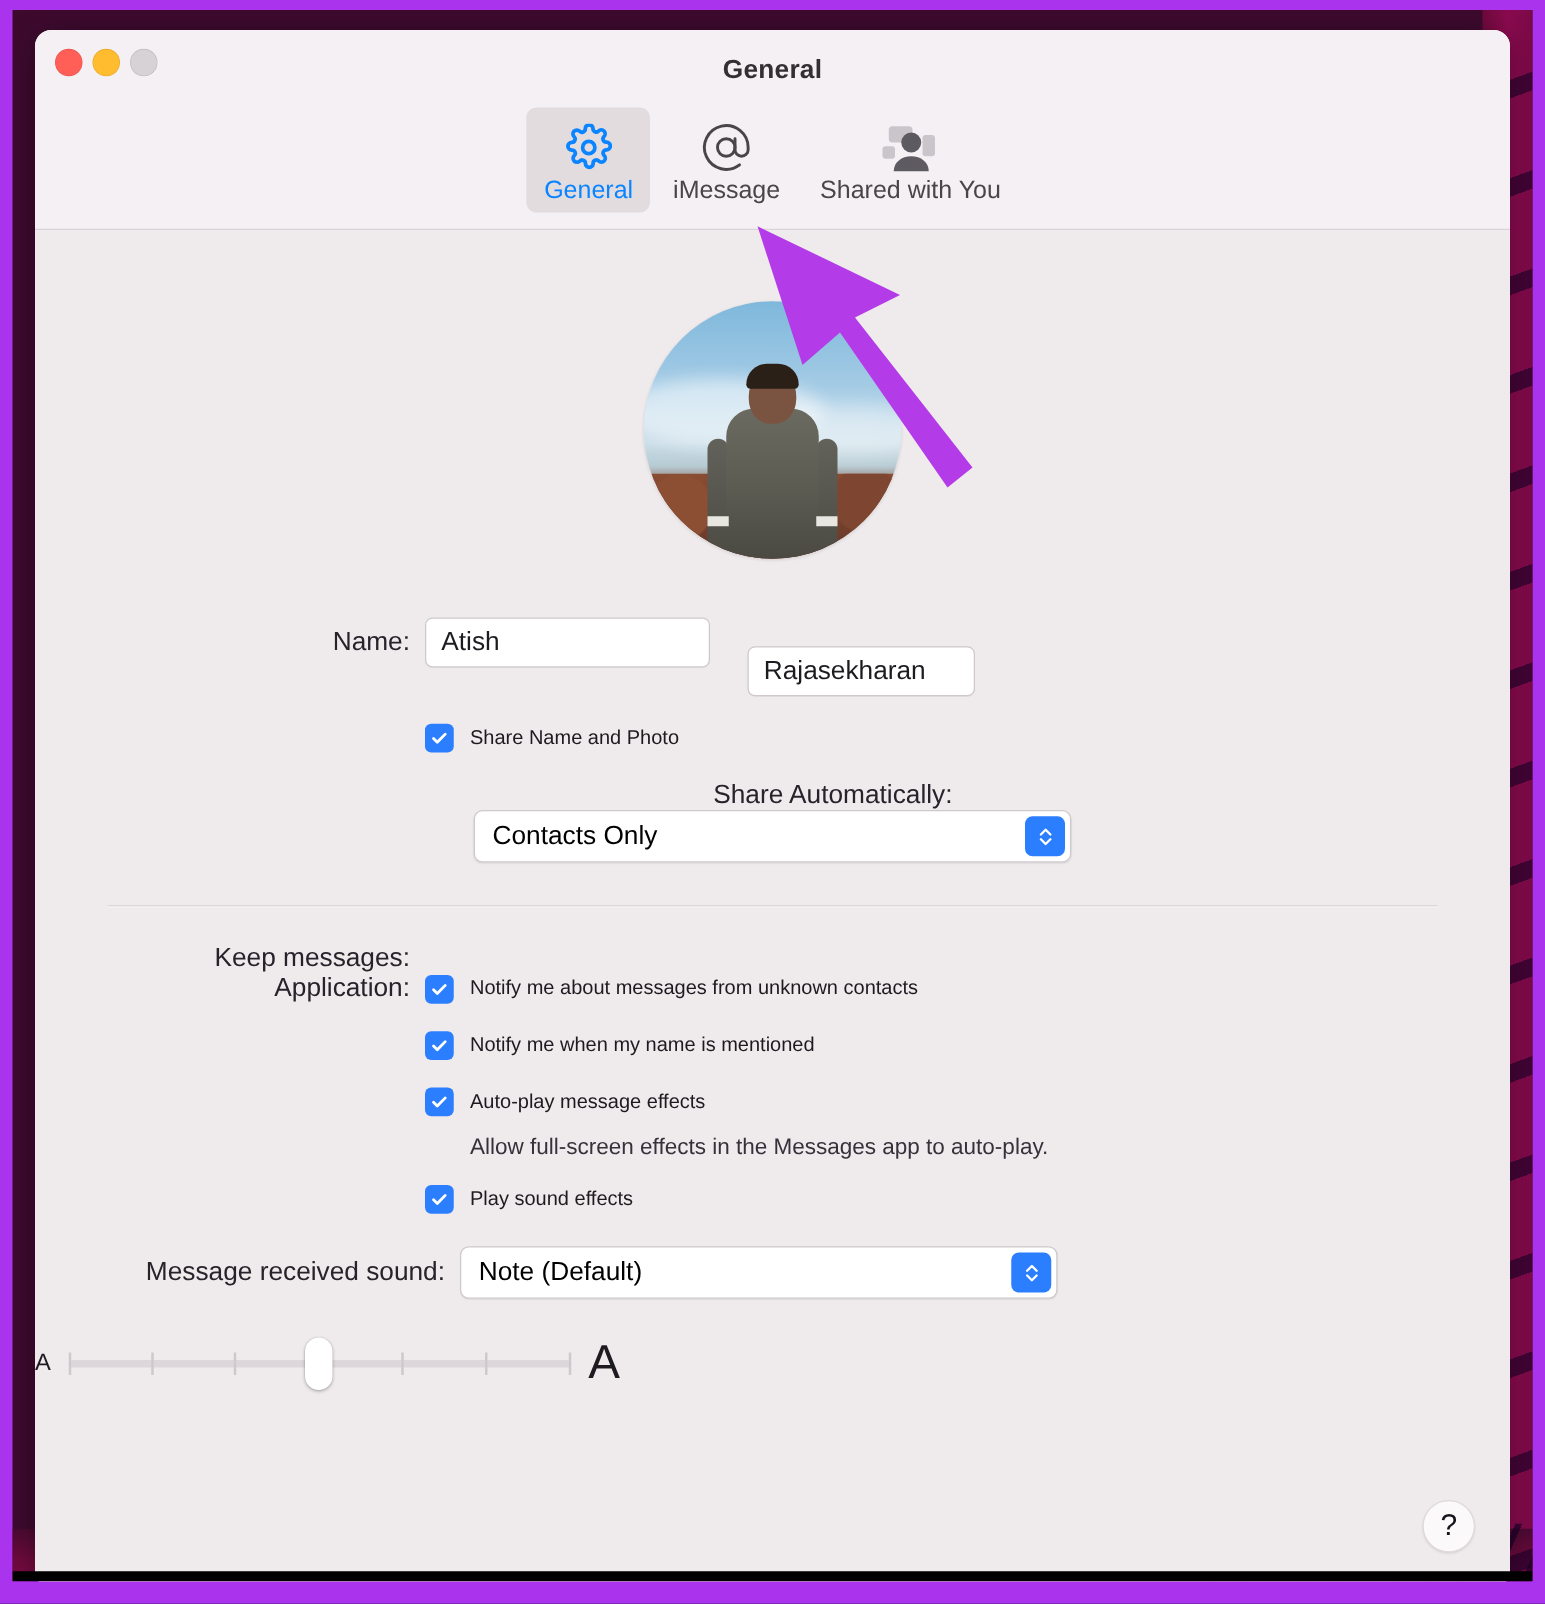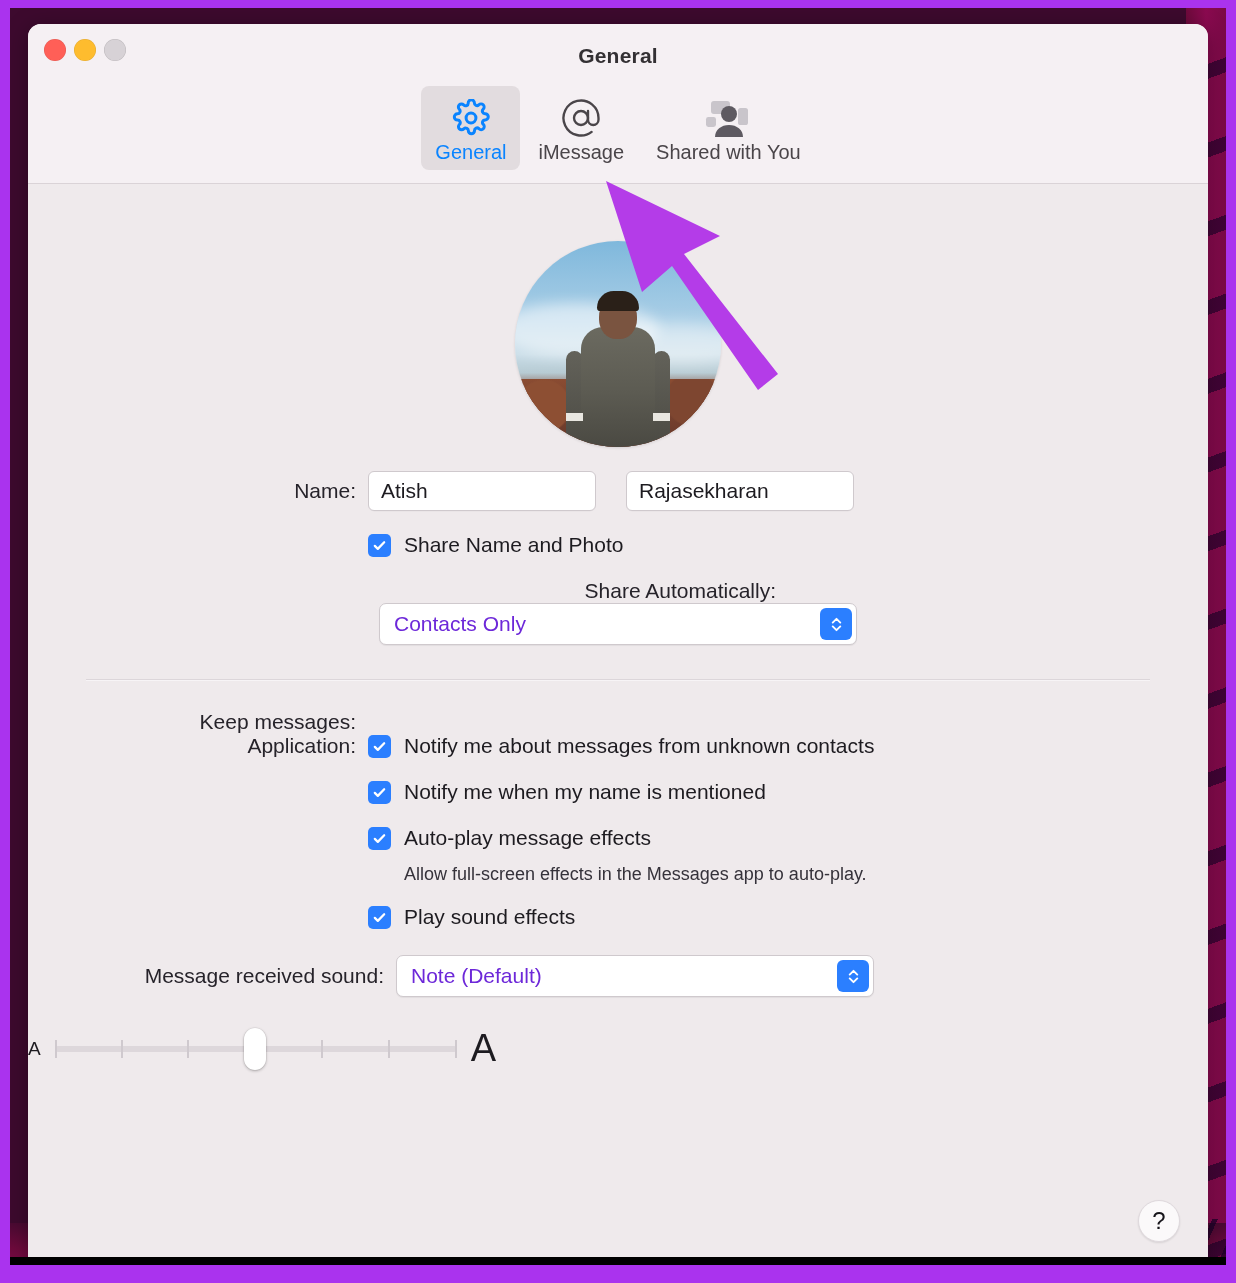--- a/index.html
+++ b/index.html
@@ -152,63 +152,63 @@
   }
   #avatar .person-hair {
     position: absolute; left: 50%; transform: translateX(-50%);
     bottom: 136px; width: 42px; height: 20px;
     background: #2A2018; border-radius: 20px 20px 4px 4px;
   }
 
   
   .row { display: flex; align-items: center; }
   .label {
-    width: 340px; text-align: right; padding-right: 12px;
+    width: 312px; text-align: right; padding-right: 12px;
     font-size: 21px; color: #26232A;
   }
   .field {
     background: #FFFFFF;
     border: 1px solid #CFC9CD;
     border-radius: 6px;
     height: 40px;
     display: flex; align-items: center;
     padding: 0 12px;
     font-size: 21px; color: #1D1B20;
     box-shadow: 0 0.5px 0 rgba(0,0,0,0.04);
   }
   .name-first { width: 228px; }
-  .name-last  { width: 228px; margin-left: 30px; }
+  .name-last  { width: 182px; margin-left: 30px; margin-top: 46px; }
 
   .popup {
     position: relative;
     background: #FFFFFF;
     border: 1px solid #CFC9CD;
     border-radius: 7px;
     height: 42px;
     display: flex; align-items: center;
     padding: 0 52px 0 14px;
-    font-size: 21px; color: #6d28d9;
+    font-size: 21px; color: #000000;
     box-shadow: 0 1px 1px rgba(0,0,0,0.06);
   }
   .popup .chev {
     position: absolute; right: 4px; top: 50%; transform: translateY(-50%);
     width: 32px; height: 32px; border-radius: 6px;
     background: #2B7FFF;
     display: flex; align-items: center; justify-content: center;
   }
   .popup-wide { width: 478px; }
 
   .cbrow { display: flex; align-items: center; }
   .checkbox {
     width: 23px; height: 23px; border-radius: 5px;
     background: #2B7FFF;
     display: flex; align-items: center; justify-content: center;
     flex: none;
   }
-  .cblabel { font-size: 21px; color: #1D1B20; margin-left: 13px; }
+  .cblabel { font-size: 16px; color: #1D1B20; margin-left: 13px; }
 
   .hint { font-size: 18px; color: #35323A; }
 
   #divider {
     height: 1px; background: #DCD6DA;
     margin: 0 58px;
     box-shadow: 0 1px 0 #F7F4F6;
   }
 
   

